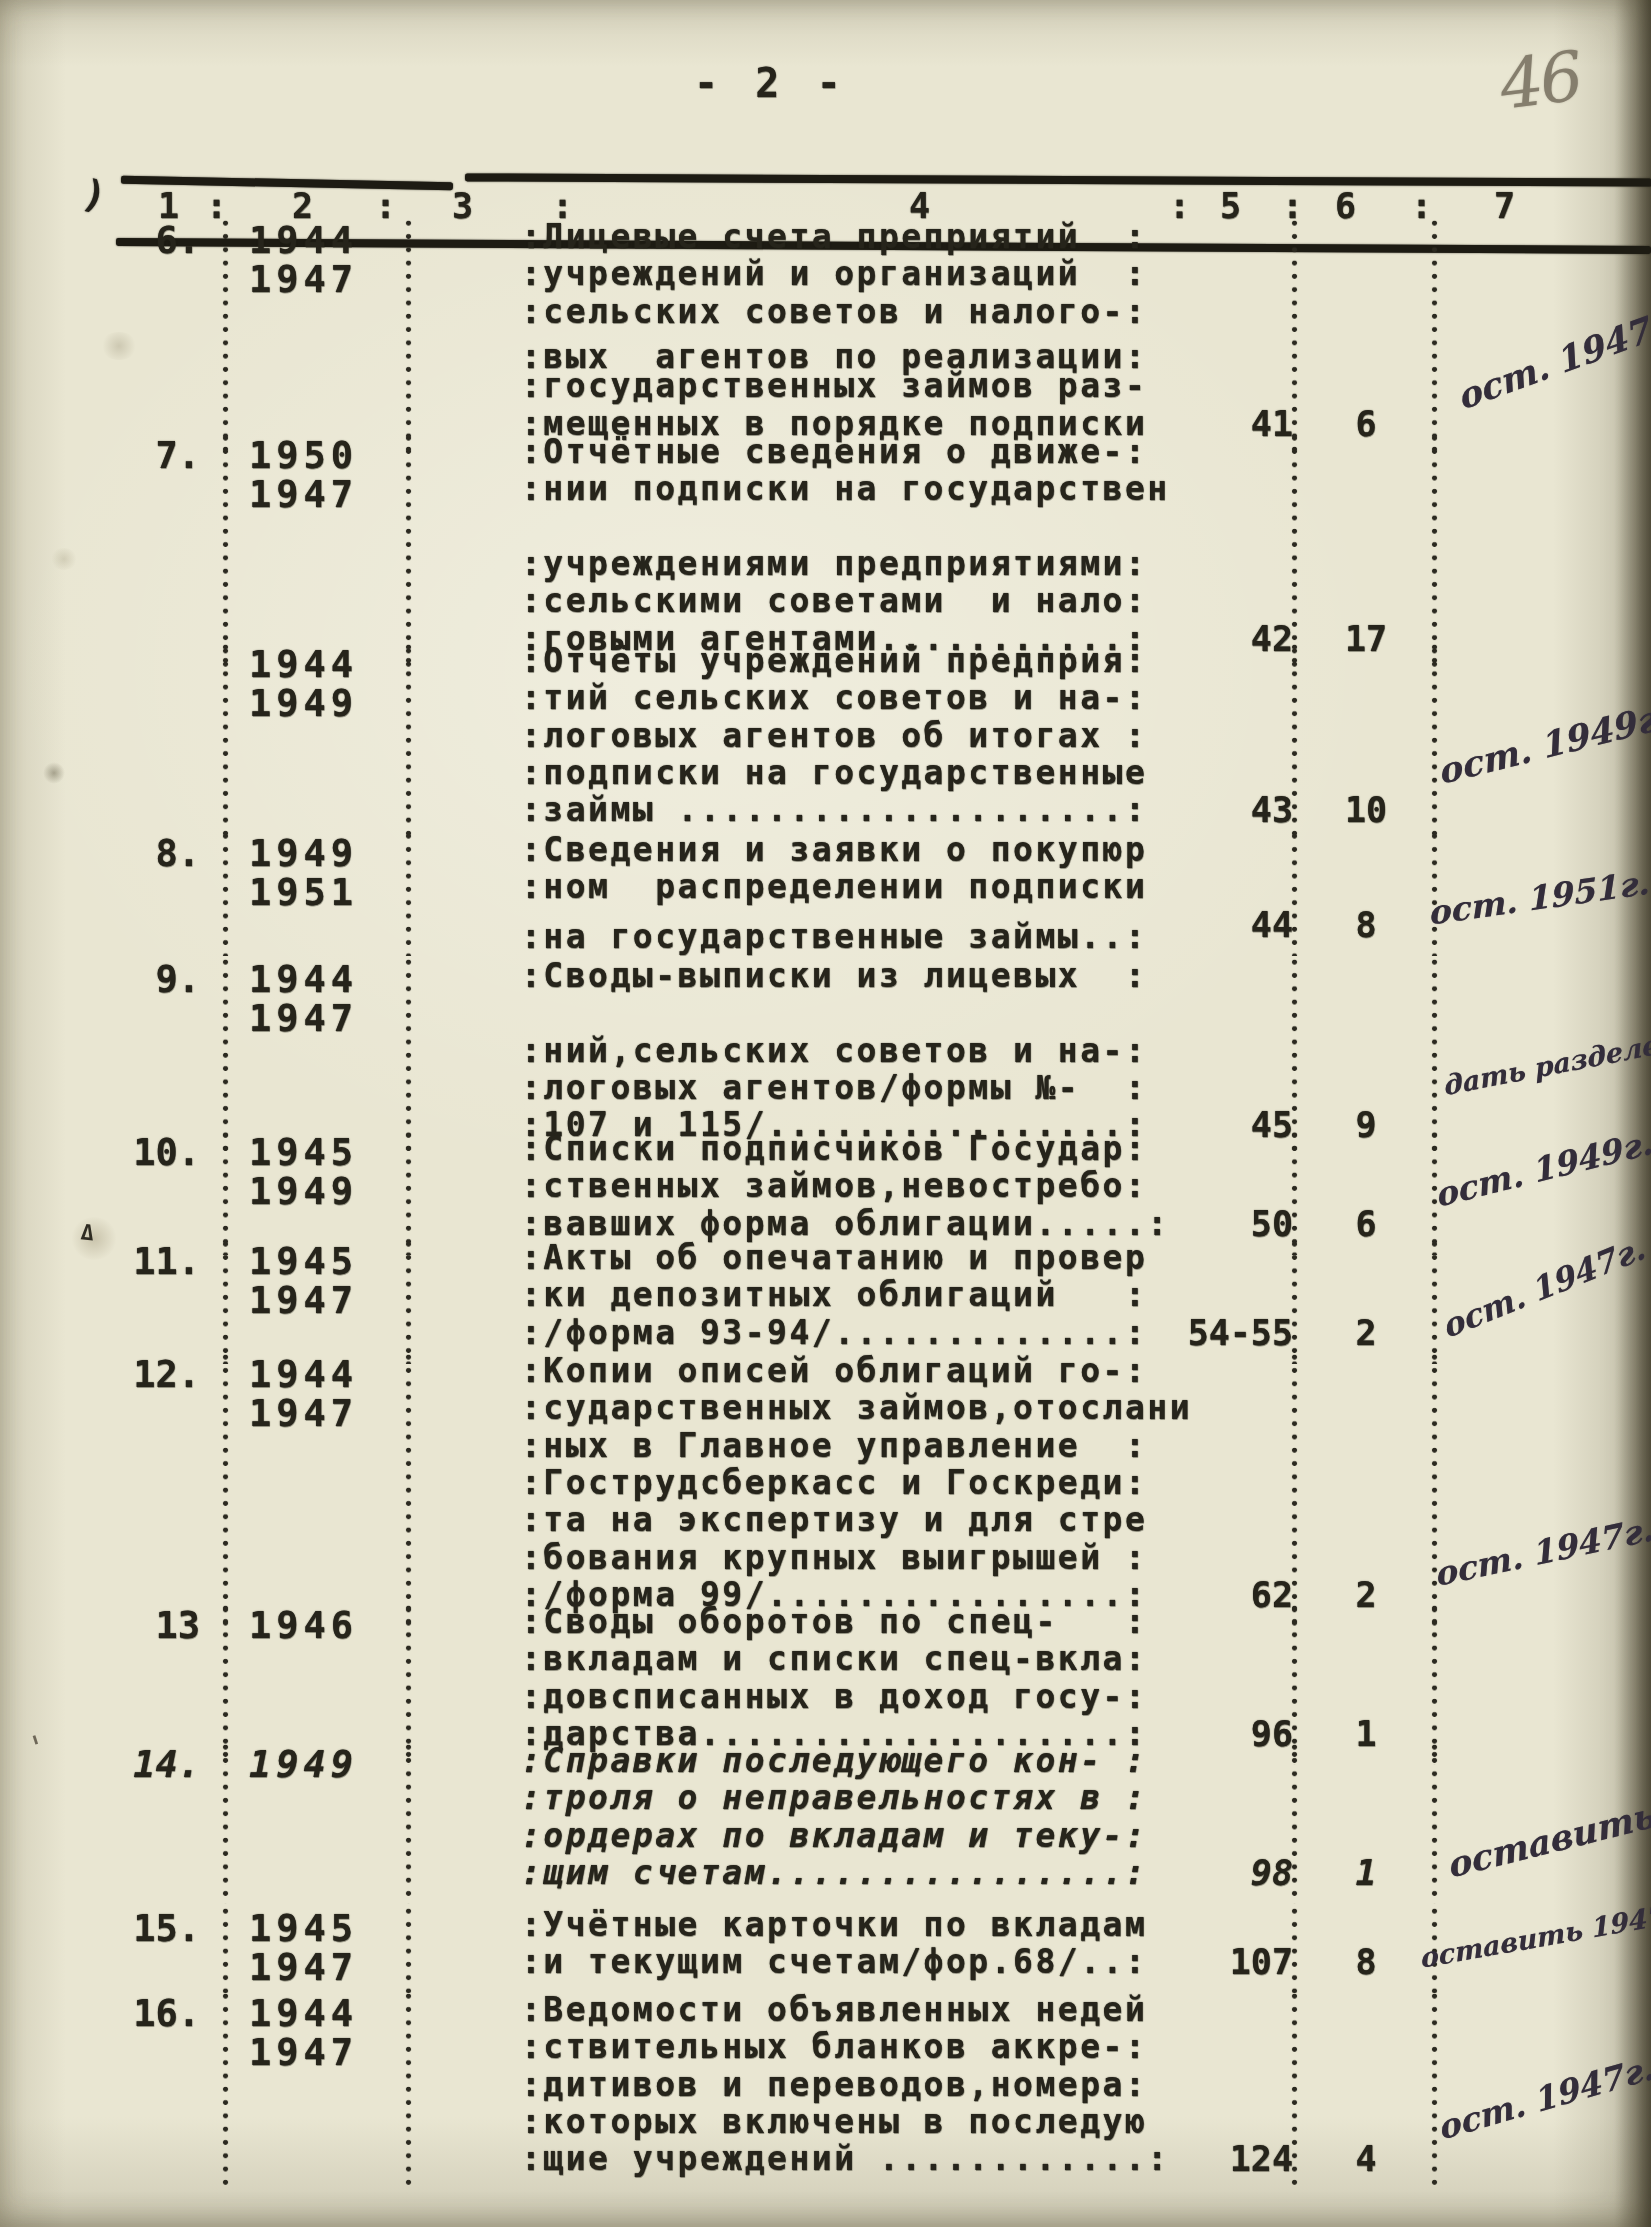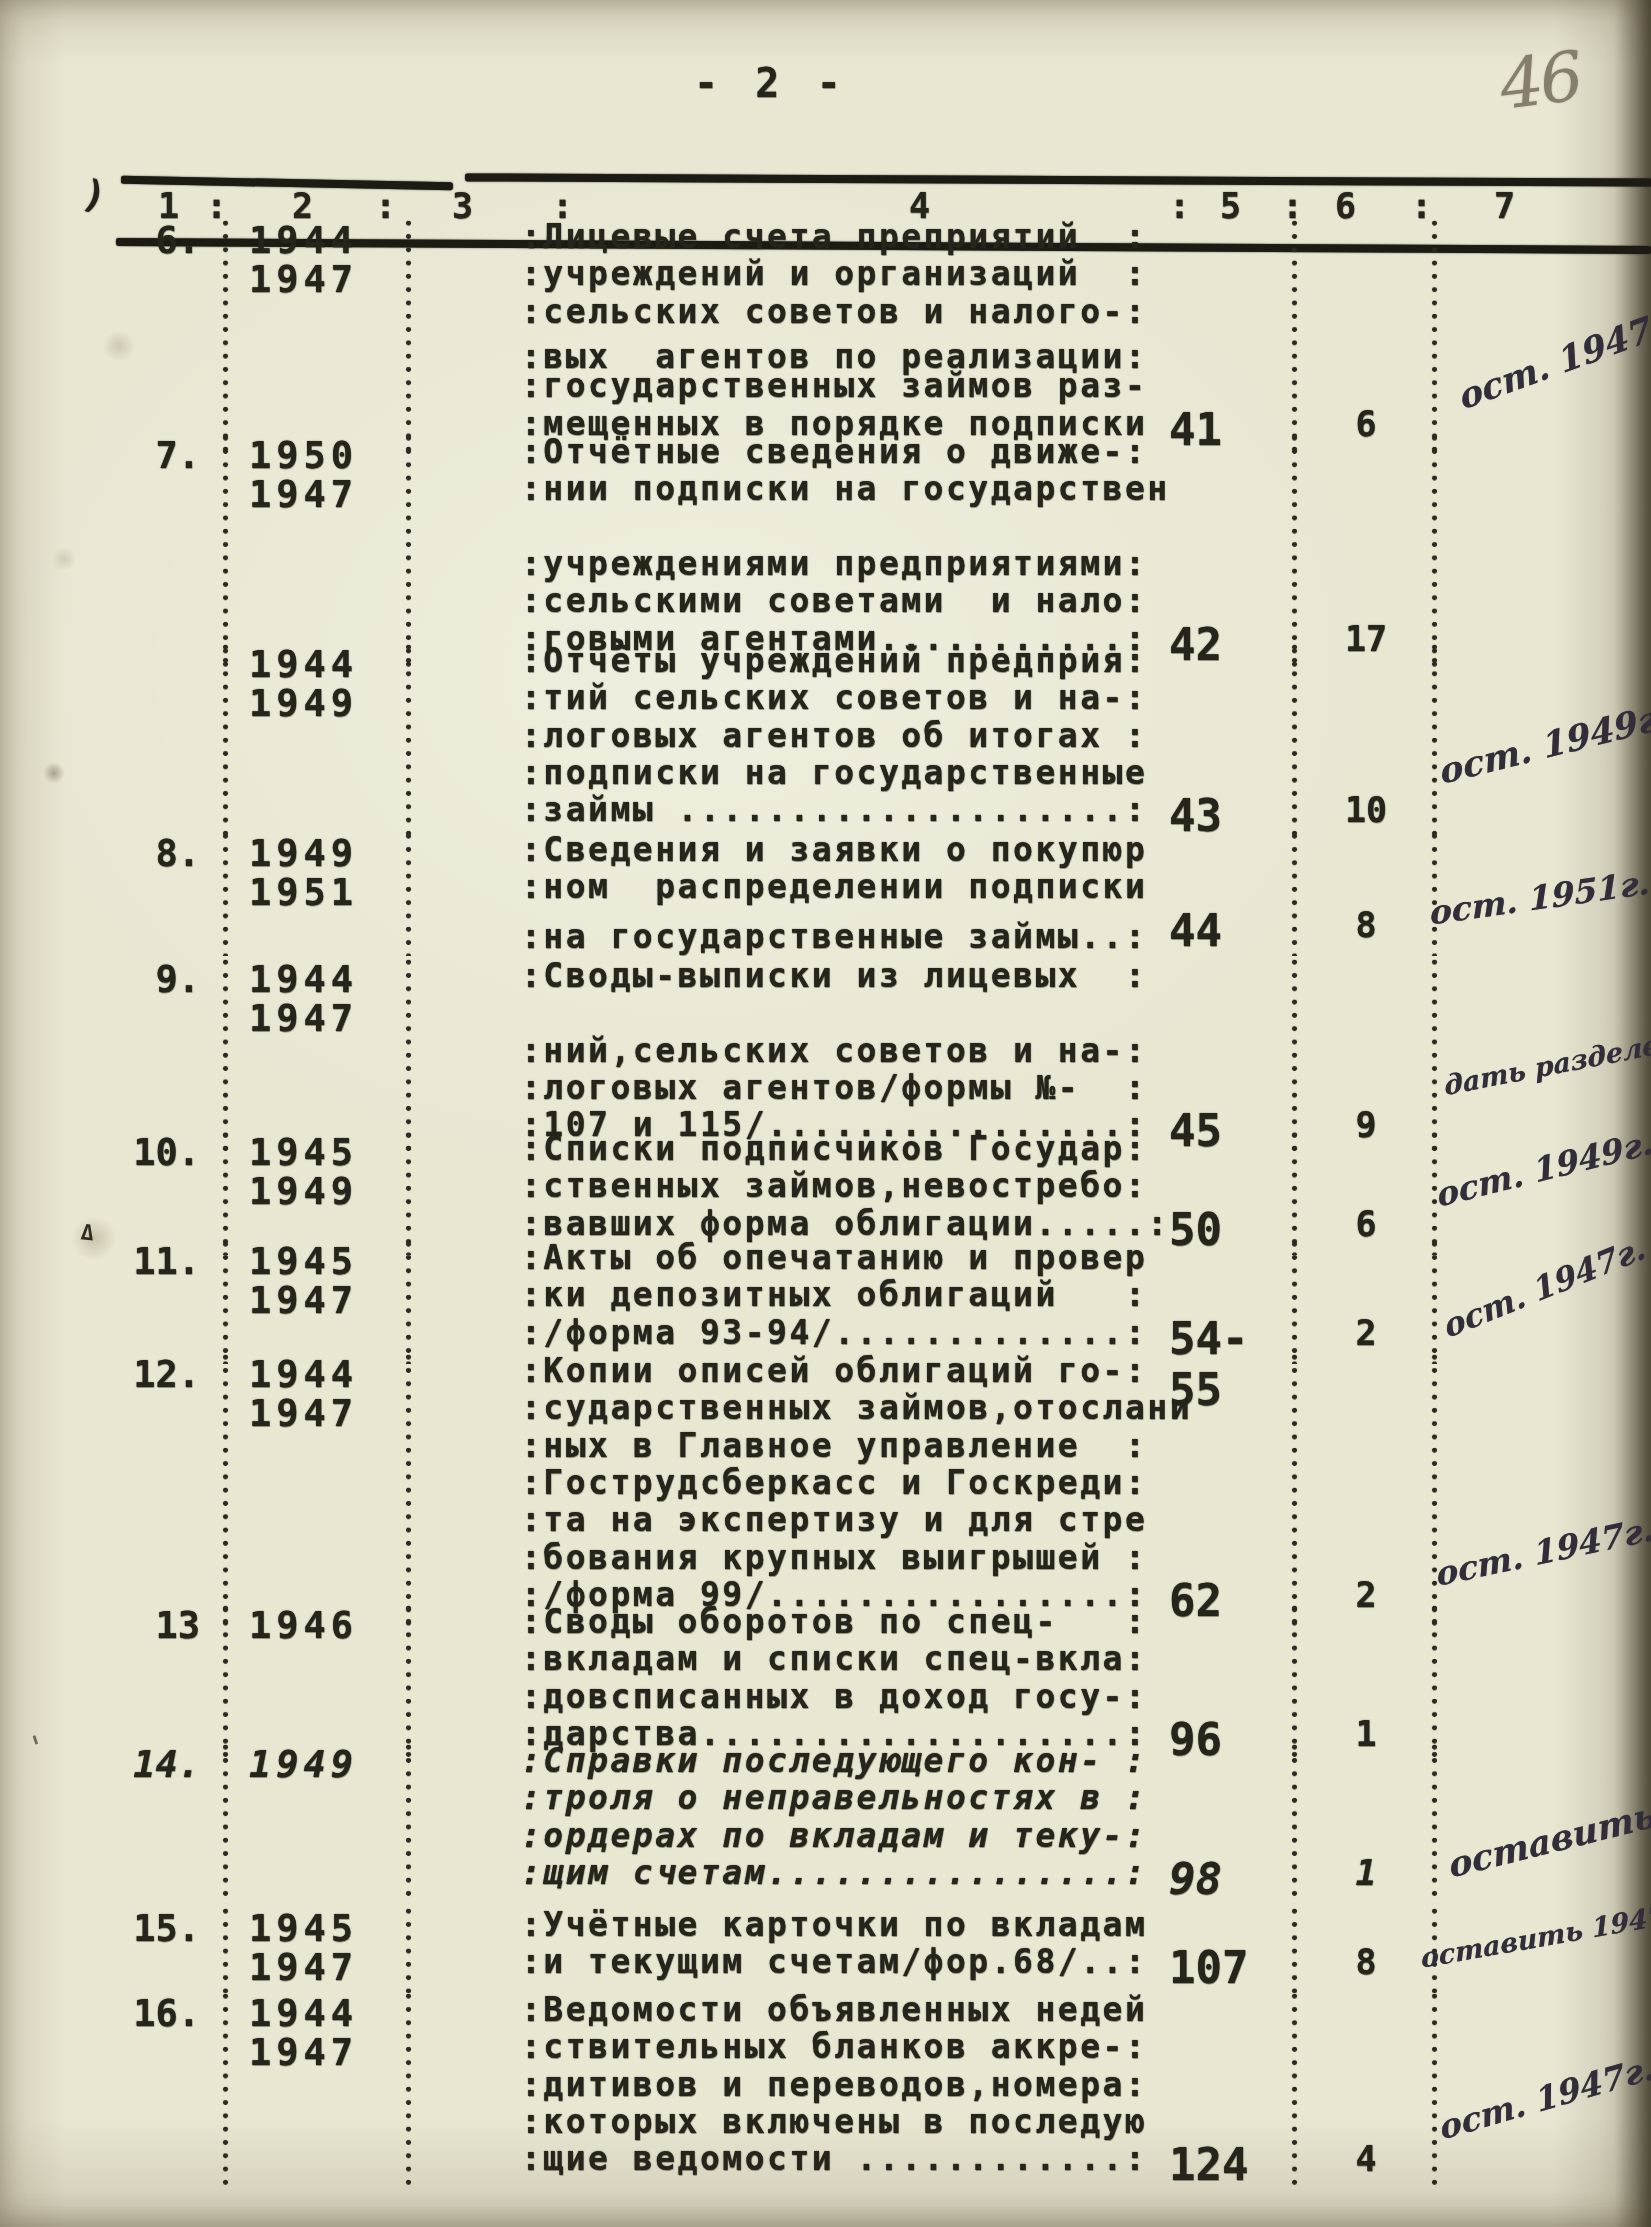--- a/index.html
+++ b/index.html
@@ -26,21 +26,21 @@
   .sheetnum{position:absolute;left:1500px;top:41px;font-size:68px;
     font-family:"DejaVu Serif","Liberation Serif",serif;font-style:italic;
     color:#857e6d;transform:rotate(-7deg);letter-spacing:-3.3px;text-shadow:0 0 1.7px rgba(133,126,109,.55);}
   .entry{position:absolute;left:0;width:1652px;}
   .vsep{position:absolute;top:1.7px;width:6.6px;
     background-image:radial-gradient(circle at 3.3px 4.1px, #2b2920 2.1px, rgba(43,41,32,0) 2.8px);
     background-size:6.6px 13.3px;background-repeat:repeat-y;}
   .num{position:absolute;left:124px;width:76px;text-align:right;font-size:37px;font-weight:bold;}
   .yearline{position:absolute;left:249px;font-size:37px;font-weight:bold;letter-spacing:5px;}
   .dline{position:absolute;left:521px;font-size:33px;font-weight:bold;letter-spacing:2.5px;white-space:pre;}
-  .fileno{position:absolute;left:1169px;width:124px;text-align:left;font-size:44px;font-weight:bold;}
+  .fileno{position:absolute;left:1169px;width:124px;text-align:right;font-size:35px;font-weight:bold;}
   .cnt{position:absolute;left:1318px;width:96px;text-align:center;font-size:35px;font-weight:bold;}
   .hand{position:absolute;font-family:"DejaVu Serif","Liberation Serif",serif;
     font-style:italic;font-weight:bold;color:#332d3a;white-space:nowrap;
     text-shadow:0 0 0.8px rgba(51,45,58,.6);}
   .mark{position:absolute;color:#3e3a2e;}
   .stain{position:absolute;border-radius:50%;}
 </style>
 </head>
 <body>
 
@@ -241,21 +241,21 @@
         <div class="vsep" style="left: 405px; height: 198px;"></div>
         <div class="vsep" style="left: 1291px; height: 198px;"></div>
         <div class="vsep" style="left: 1431px; height: 198px;"></div>
         <div class="num typed" style="top: 1.7px;">16.</div>
         <div class="yearline typed" style="top: 1.7px;">1944</div>
         <div class="yearline typed" style="top: 41px;">1947</div>
         <div class="dline typed" style="top: 0px; text-align: center;">:Ведомости объявленных недей</div>
         <div class="dline typed" style="top: 37px;">:ствительных бланков аккре-:</div>
         <div class="dline typed" style="top: 75px;">:дитивов и переводов,номера:</div>
         <div class="dline typed" style="top: 112px;">:которых включены в последую</div>
-        <div class="dline typed" style="top: 149px;">:щие ведомости ............:</div>
+        <div class="dline typed" style="top: 149px;">:щие учреждений ............:</div>
         <div class="fileno typed" style="top: 149px;">124</div>
         <div class="cnt typed" style="top: 149px;">4</div>
       </div>
     </div>
 
   <div id="notes">
       <div class="hand" style="left: 1454px; top: 342px; font-size: 35px; transform: rotate(-20deg) skewX(-6deg);">ост. 1947</div>
       <div class="hand" style="left: 1437px; top: 724px; font-size: 35px; transform: rotate(-14deg) skewX(-6deg);">ост. 1949г</div>
       <div class="hand" style="left: 1429px; top: 878px; font-size: 33px; transform: rotate(-8deg) skewX(-6deg);">ост. 1951г.</div>
       <div class="hand" style="left: 1442px; top: 1044px; font-size: 27px; transform: rotate(-11deg) skewX(-6deg);">дать разделение</div>

